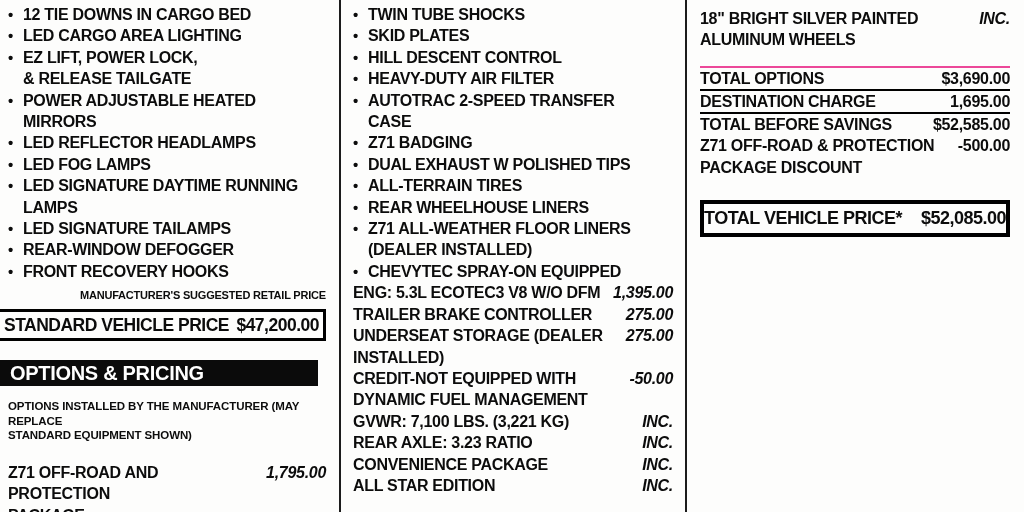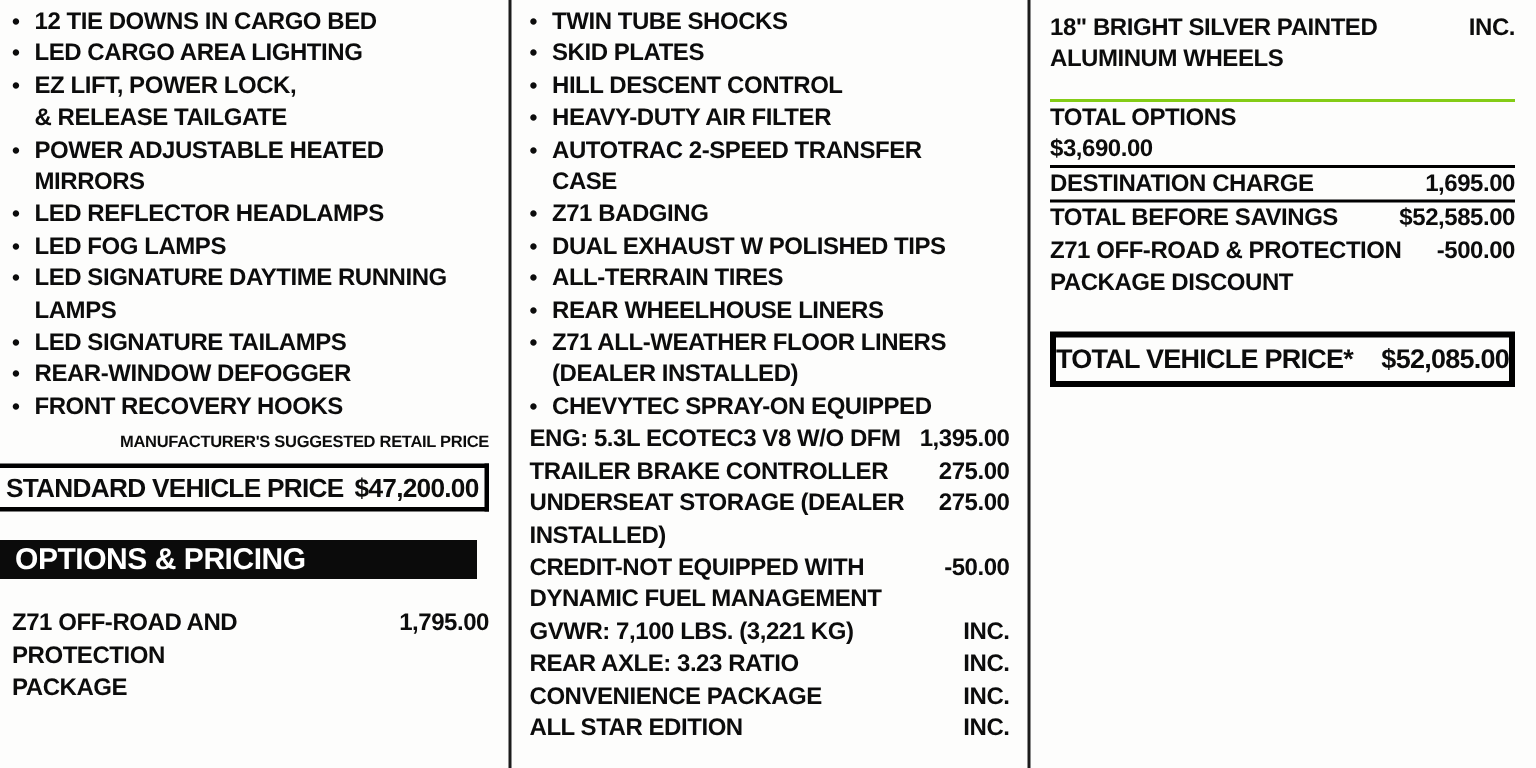--- a/index.html
+++ b/index.html
@@ -33,27 +33,27 @@
     margin:19px 8px 0 -8px; background:#0b0b0b; color:#fff; height:26px;
     display:flex; align-items:center; padding-left:10px;
     font-size:20px; letter-spacing:-0.3px;
   }
   .note { margin-top:13px; font-size:11.5px; line-height:14.5px; letter-spacing:-0.1px; white-space:pre-line; }
 
   .opt-rows { }
   .opt-rows.gap { margin-top:19px; }
   .opt-row { display:flex; align-items:flex-start; font-size:16px; line-height:21.4px; letter-spacing:-0.3px; }
   .olabel { flex:1; white-space:pre-line; padding-right:6px; }
-  .oprice { text-align:right; white-space:nowrap; }
+  .oprice { text-align:right; white-space:nowrap;font-style:italic; }
 
   .totals { margin-top:15px; }
   .trow { display:flex; align-items:flex-start; font-size:16px; line-height:21.2px; letter-spacing:-0.3px; }
   .tlabel { flex:1; white-space:pre-line; padding-right:6px; }
   .tvalue { text-align:right; white-space:nowrap; }
-  .rule-top { border-top:2px solid #84cc16;flex-direction:column; }
+  .rule-top { border-top:2px solid #ec4899; }
   .rule-bottom { border-bottom:2px solid #000; }
   .rule-bottom-thick { border-bottom:2.5px solid #000; }
 
   .total-box {
     margin-top:22px; border:4px solid #000;
     display:flex; justify-content:space-between; align-items:center;
     padding:4px 0; font-size:18px; letter-spacing:-0.5px; height:37px;
   }
 </style>
 </head>
@@ -122,20 +122,22 @@
 
     <div class="price-box">
       <span>STANDARD VEHICLE PRICE</span>
       <span>$47,200.00</span>
     </div>
 
     <div class="black-bar">
       <span>OPTIONS &amp; PRICING</span>
     </div>
 
+    <div class="note">OPTIONS INSTALLED BY THE MANUFACTURER (MAY REPLACE
+STANDARD EQUIPMENT SHOWN)</div>
 
     <div class="opt-rows gap">
 
         <div class="opt-row">
           <span class="olabel">Z71 OFF-ROAD AND PROTECTION
 PACKAGE</span>
           <span class="oprice">1,795.00</span>
         </div>
       </div>
   </div>

